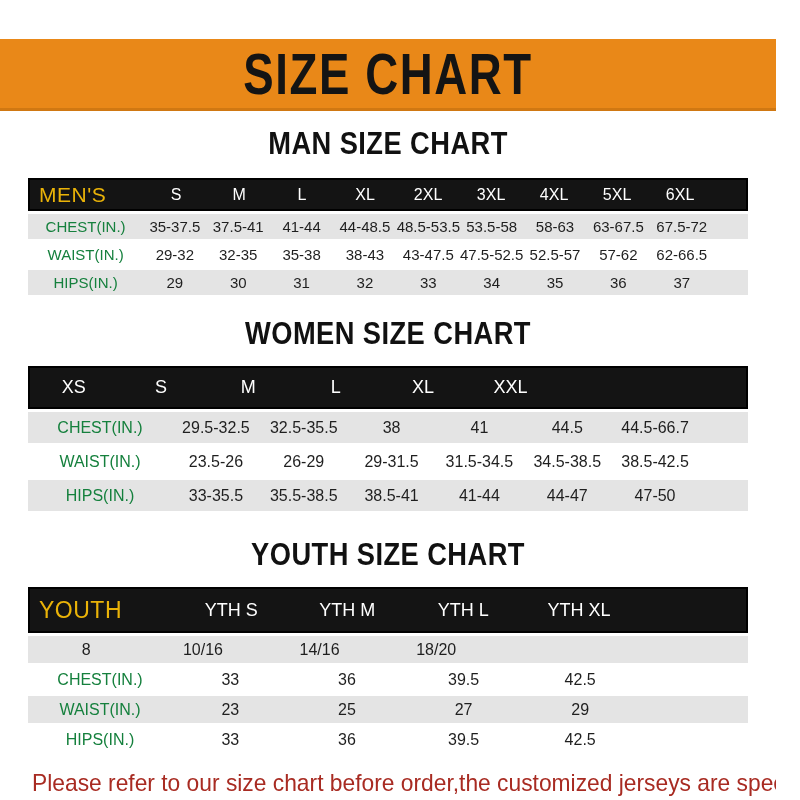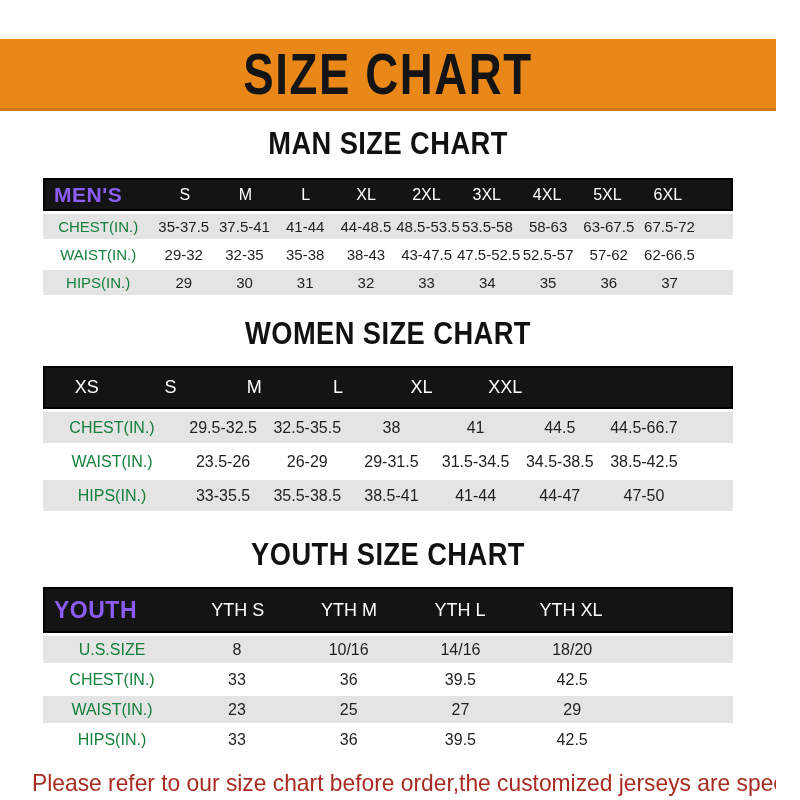--- a/index.html
+++ b/index.html
@@ -13,39 +13,39 @@
   .banner {
     height:72px; background:#E98818; display:flex; align-items:center; justify-content:center;
     border-bottom:3px solid #d8competition;
     border-bottom:3px solid #d07812;
   }
   .banner-title {
     font-size:57px; font-weight:bold; color:#141414; letter-spacing:2px;
     transform:scaleX(0.80); white-space:nowrap;
   }
 
-  main { padding:0 43px; }
+  main { padding:0 28px; }
 
   
   .section-title {
     text-align:center; font-weight:bold; color:#111; font-size:31px;
     transform:scaleX(0.88); white-space:nowrap; letter-spacing:0.5px;
   }
   .sec-men   .section-title { margin:15px 0 16px; }
   .sec-women .section-title { margin:21px 0 14px; }
   .sec-youth .section-title { margin:26px 0 14px; }
 
   
   .chart-table { width:100%; }
   .t-head {
     display:flex; align-items:center; background:#141414; height:var(--head-h);
     border:2px solid #000;
   }
   .t-head .t-label {
-    width:var(--label-w); color:#8b5cf6; font-weight:bold; font-size:var(--head-label-fs);
+    width:var(--label-w); color:#eab308; font-weight:normal; font-size:var(--head-label-fs);
     padding-left:9px; letter-spacing:0.5px; white-space:nowrap;
   }
   .t-col {
     width:var(--col-w); text-align:center; color:#fff; font-size:var(--head-col-fs);
     white-space:nowrap;
   }
   .t-row { display:flex; align-items:center; height:var(--row-h); margin-top:3px; }
   .t-row.odd  { background:#E4E4E4; }
   .t-row.even { background:#FFFFFF; }
   .t-row .t-label {
@@ -198,21 +198,20 @@
       <div class="chart-table">
           <div class="t-head" style="background: rgb(20, 20, 20);">
             <span class="t-label">YOUTH</span>
             <span class="t-col">YTH S</span>
             <span class="t-col">YTH M</span>
             <span class="t-col">YTH L</span>
             <span class="t-col">YTH XL</span>
             <span class="t-spacer"></span>
           </div>
           <div class="t-row odd" style="background: rgb(228, 228, 228);">
-            <span class="t-label">U.S.SIZE</span>
             <span class="t-cell">8</span>
             <span class="t-cell">10/16</span>
             <span class="t-cell">14/16</span>
             <span class="t-cell">18/20</span>
             <span class="t-spacer"></span>
           </div>
           <div class="t-row even">
             <span class="t-label">CHEST(IN.)</span>
             <span class="t-cell">33</span>
             <span class="t-cell">36</span>

